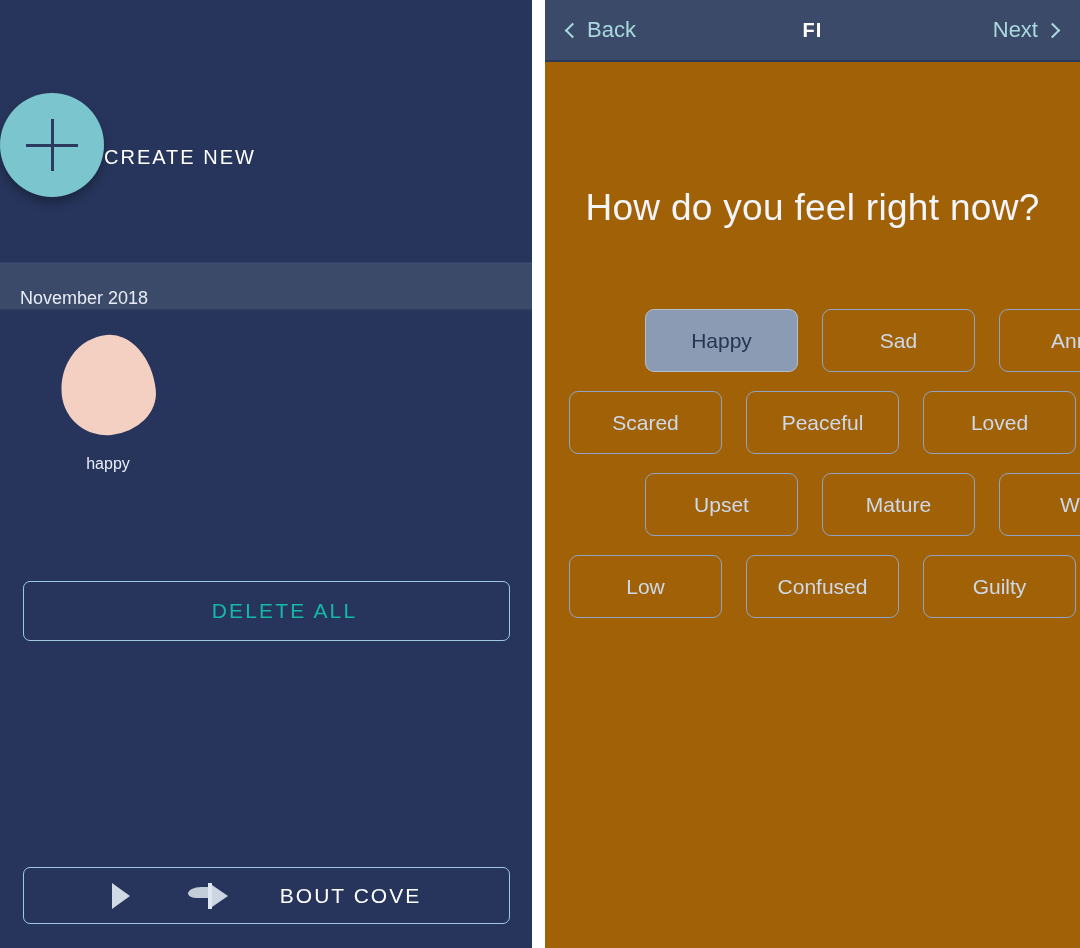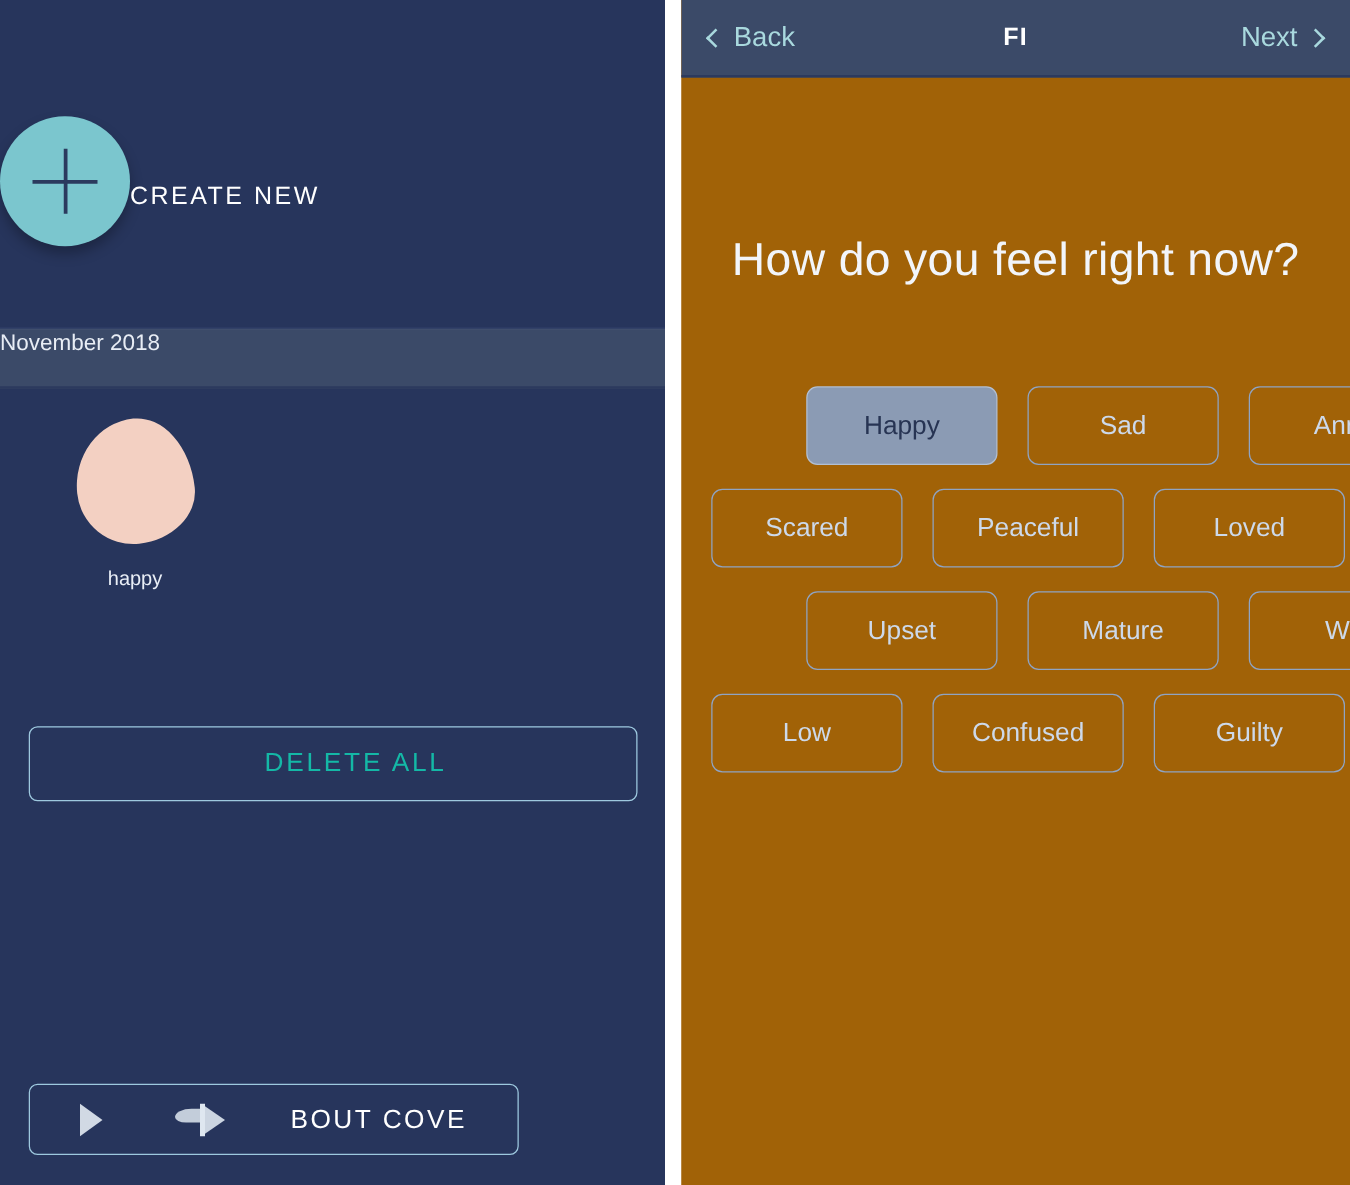--- a/index.html
+++ b/index.html
@@ -77,21 +77,22 @@
     margin-top: 24px;
     color: #ffffff;
     font-size: 20px;
     letter-spacing: 2px;
   }
 
   .month-bar {
     height: 48px;
     background: #3b4a68;
     display: flex;
-    align-items: flex-start;
+    align-items: flex-end;
+    padding-left: 20px;
     border-top: 1px solid #45527180;
     border-bottom: 2px solid #2c3a5e;
   }
   .month-bar span {
     color: #e8edf5;
     font-size: 18px;
   }
 
   .entries {
     padding: 24px 0 0 20px;
@@ -125,21 +126,21 @@
     font-size: 21px;
     letter-spacing: 2.2px;
     font-family: "Liberation Sans", sans-serif;
     cursor: pointer;
     padding-left: 36px;
   }
 
   .about-bar {
     position: absolute;
     left: 23px; top: 867px;
-    width: 392px; height: 57px;
+    width: 487px; height: 57px;
     border: 1.5px solid #9ec9df;
     border-radius: 7px;
     display: flex;
     align-items: center;
     justify-content: center;
     gap: 0px;
     background: transparent;
     cursor: pointer;
   }
   .about-icons { display: flex; align-items: center; gap: 58px; margin-right: 46px; }

